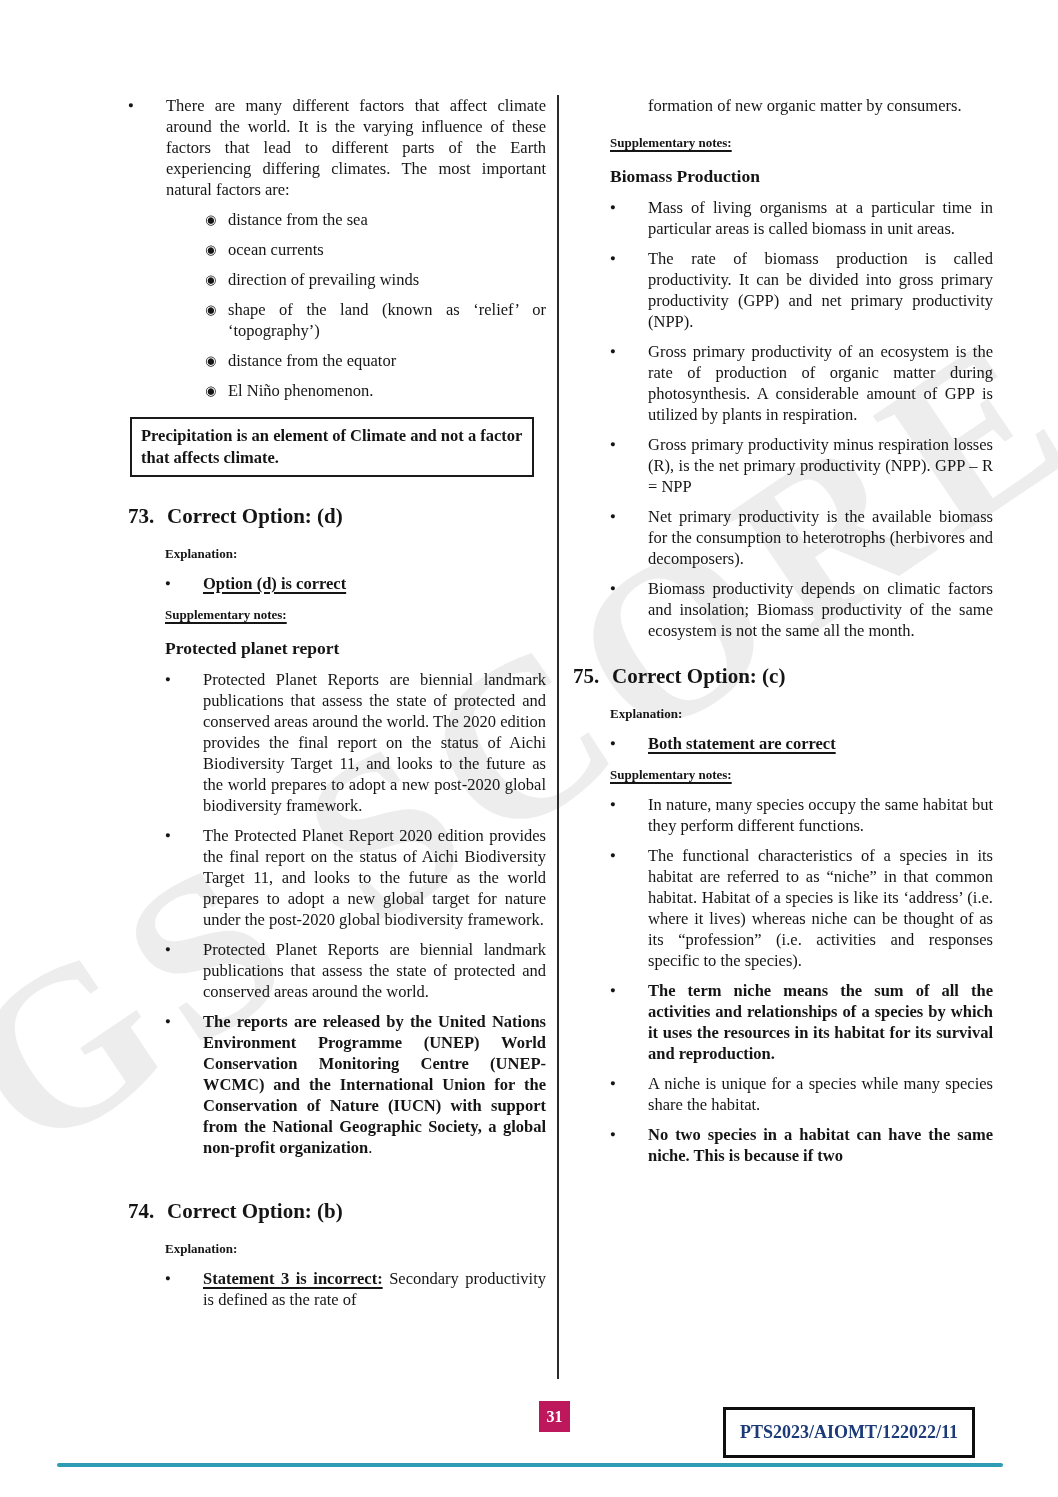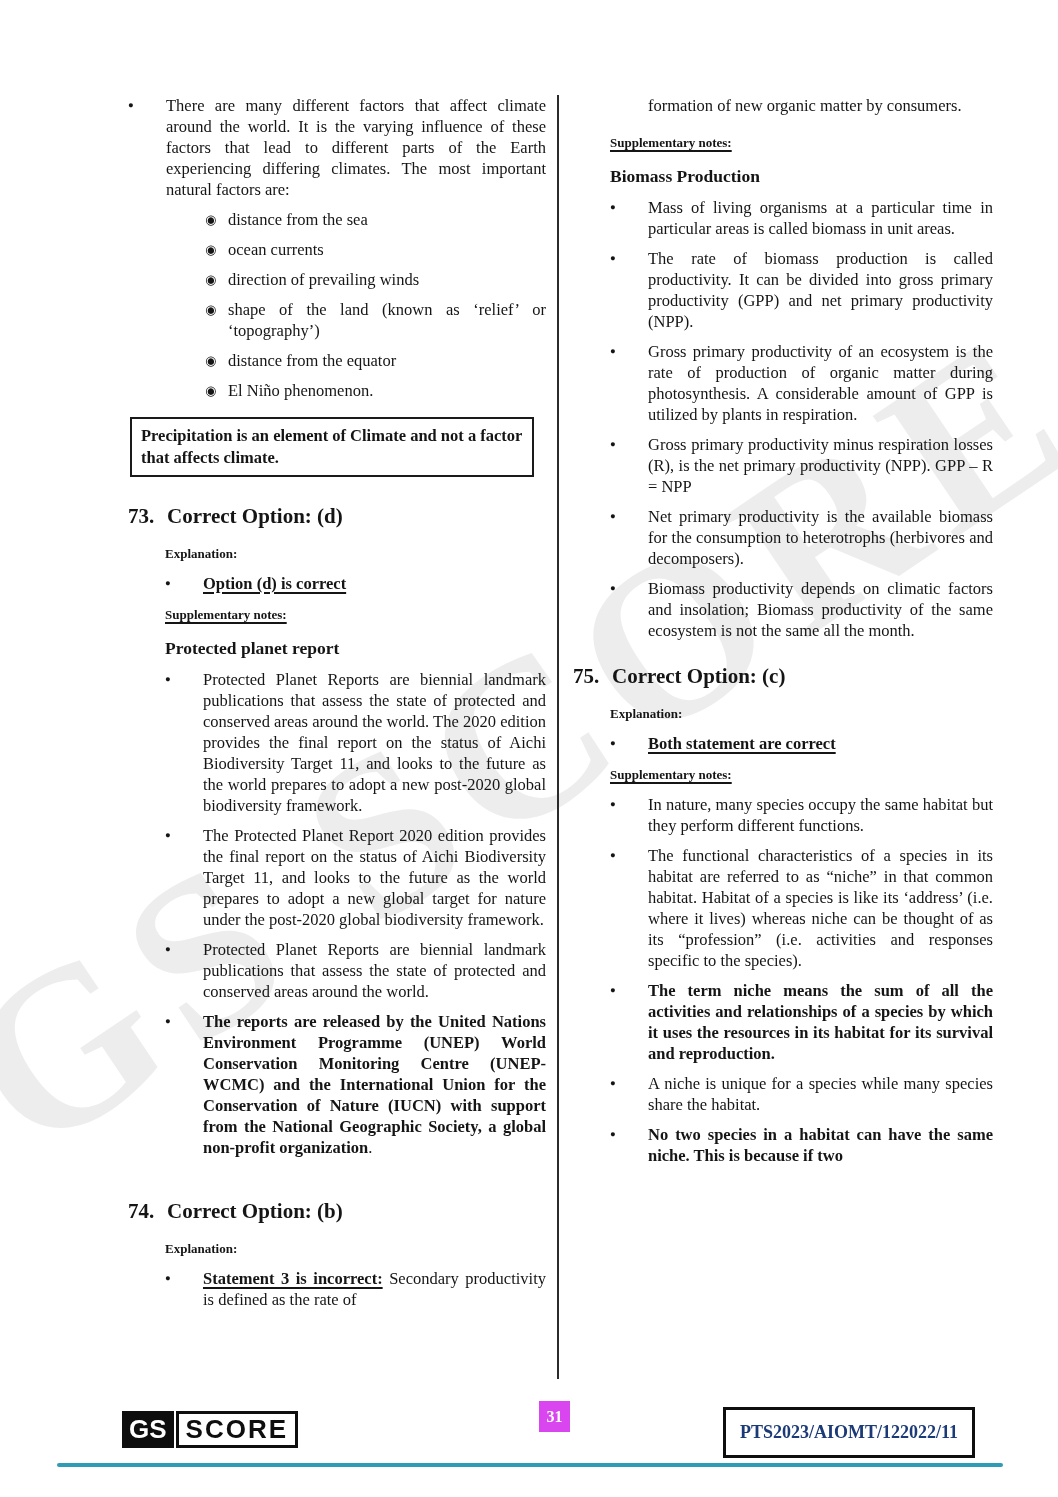--- a/index.html
+++ b/index.html
@@ -52,21 +52,21 @@
   
   .footer-logo {
     position:absolute; left:122px; top:1411px; display:flex; align-items:stretch;
     font-family:"Liberation Sans","DejaVu Sans",sans-serif; font-weight:700; z-index:3;
   }
   .logo-gs { background:#0e0e0e; color:#fff; font-size:26px; padding:3px 7px; display:flex; align-items:center; }
   .logo-score { border:3px solid #0e0e0e; color:#0e0e0e; font-size:26px; padding:0 7px; margin-left:2px; display:flex; align-items:center; letter-spacing:2px; }
 
   .page-num {
     position:absolute; left:539px; top:1401px; width:31px; height:31px;
-    background:#d946ef; color:#fff; font-size:16px; font-weight:bold;
+    background:#be185d; color:#fff; font-size:16px; font-weight:bold;
     display:flex; align-items:center; justify-content:center; z-index:3;
   }
 
   .doc-code {
     position:absolute; left:723px; top:1407px; border:3px solid #0e0e0e;
     padding:12px 14px; font-weight:bold; font-size:18px; color:#1b3a77; z-index:3;
   }
 
   .footer-line {
     position:absolute; left:57px; right:55px; top:1463px; height:4px;
@@ -230,24 +230,20 @@
         <span class="b-dot">●</span>
         <div class="b-text just">A niche is unique for a species while many species share the habitat.</div>
       </div>
       <div class="bullet">
         <span class="b-dot">●</span>
         <div class="b-text just bold">No two species in a habitat can have the same niche. This is because if two</div>
       </div>
     </div>
   </div>
 
-  <div class="footer-logo">
-    <span class="logo-gs">GS</span>
-    <span class="logo-score">SCORE</span>
-  </div>
 
   <div class="page-num">31</div>
 
   <div class="doc-code">PTS2023/AIOMT/122022/11</div>
 
   <div class="footer-line"></div>
 
 </div>
 
 </body></html>

